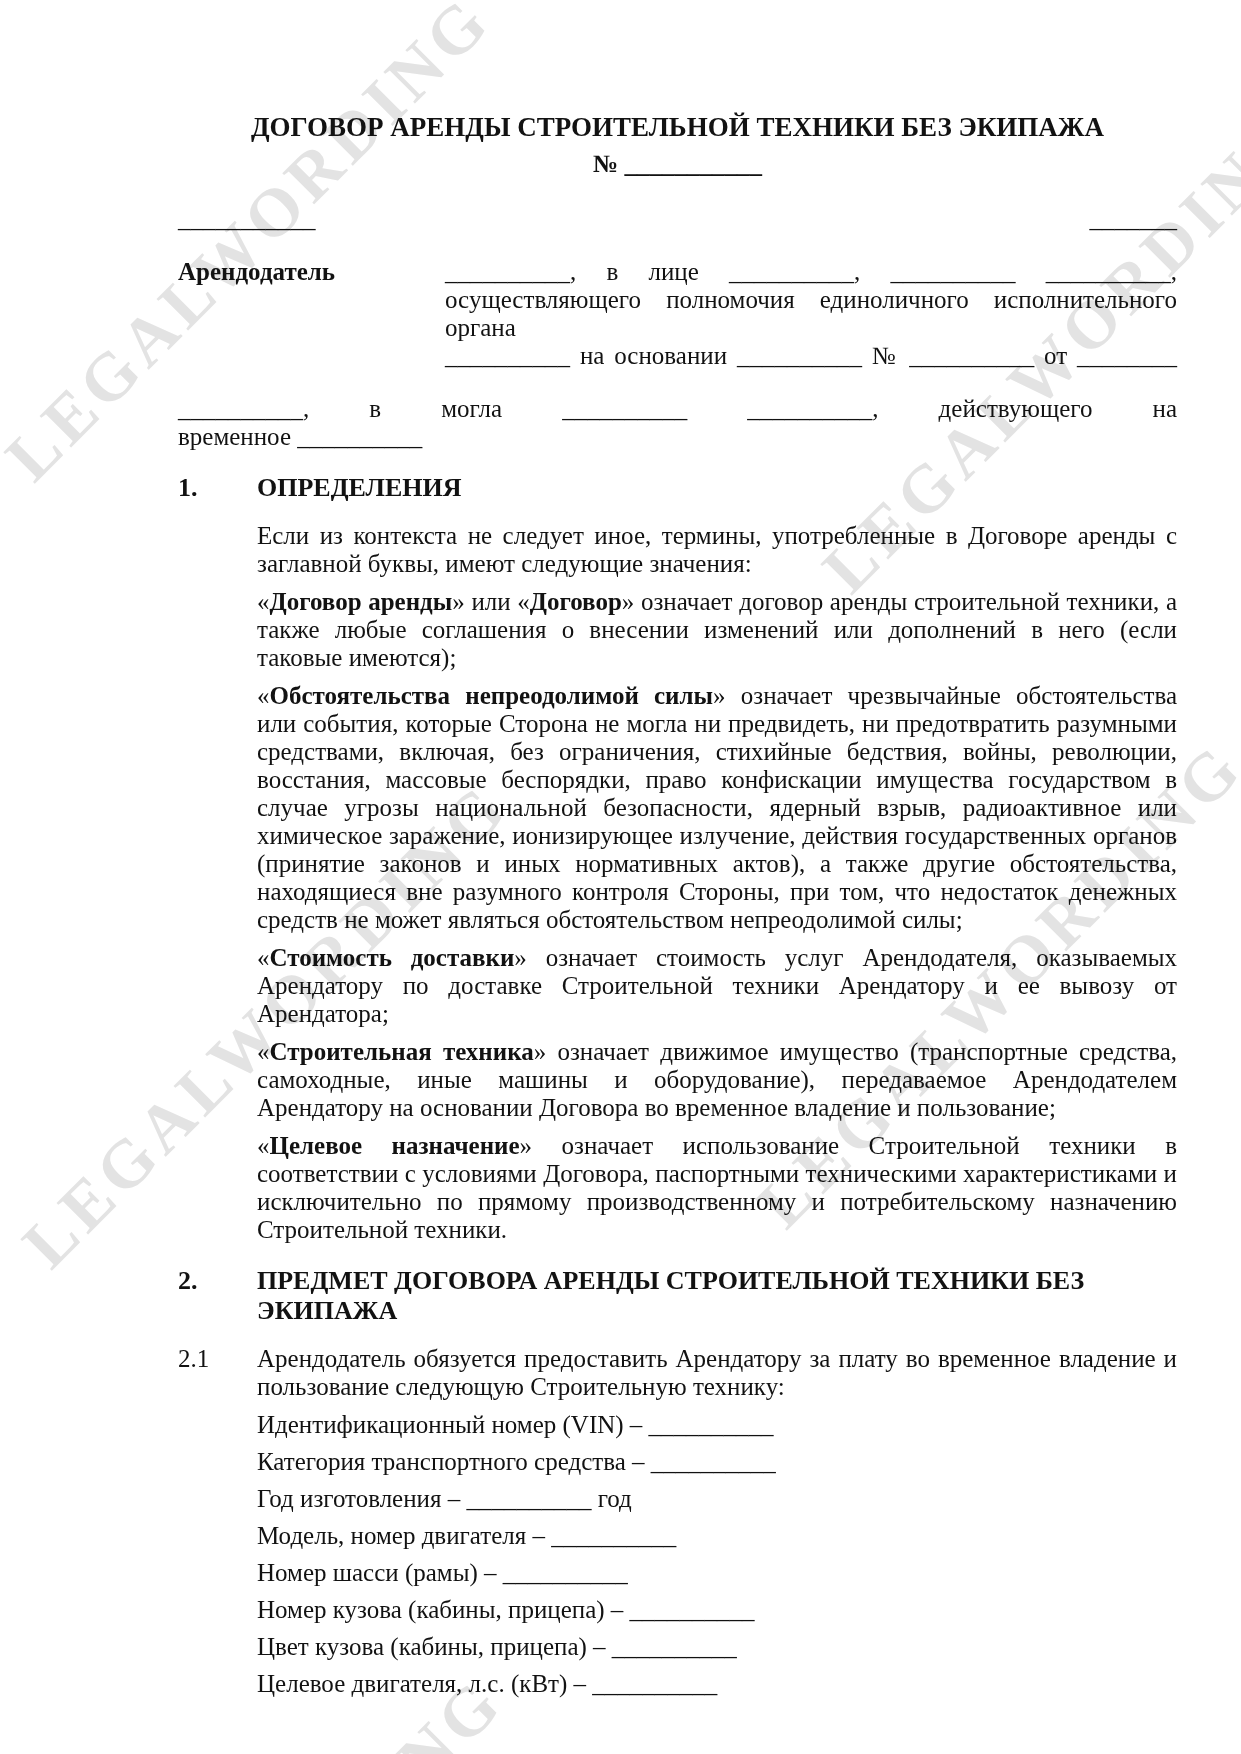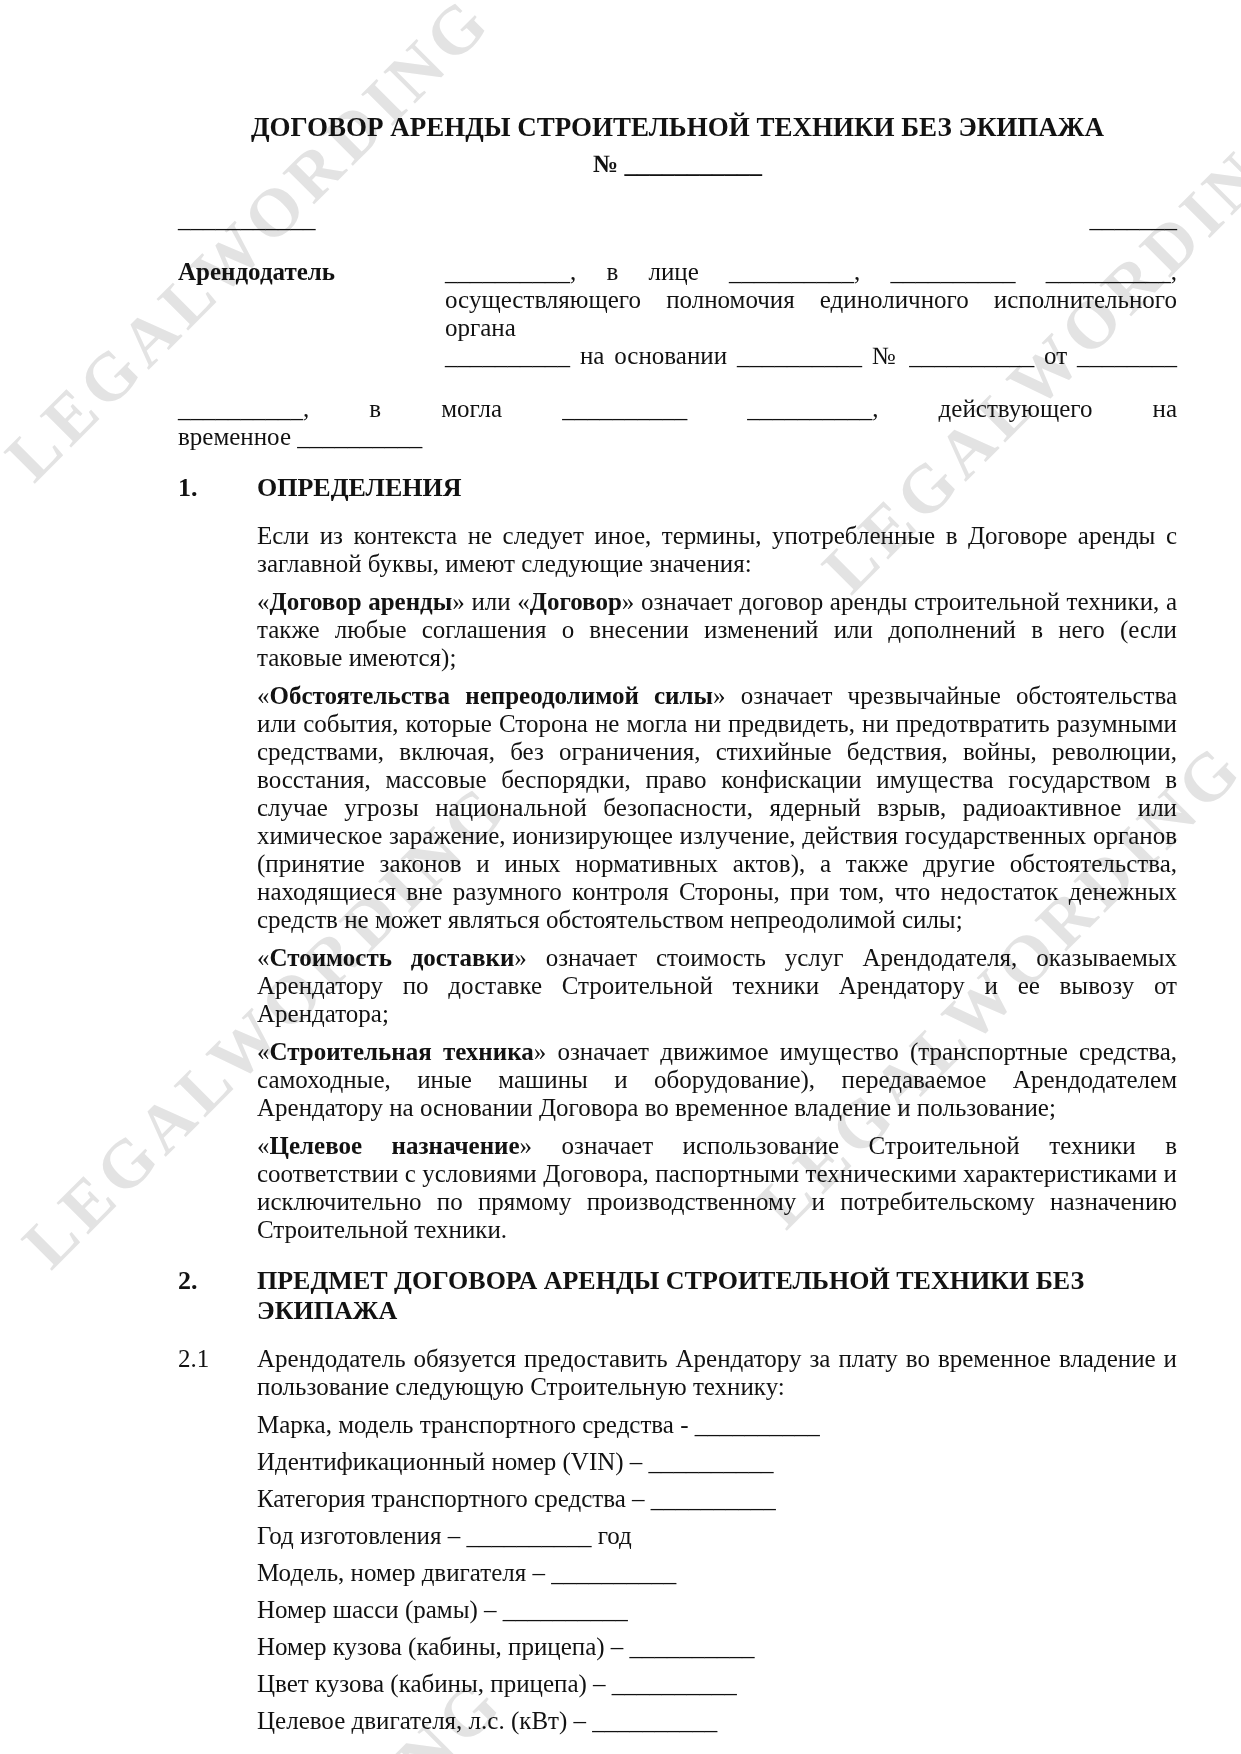--- a/index.html
+++ b/index.html
@@ -100,21 +100,20 @@
       <span class="sec-num">2.</span>
       <span class="sec-title">ПРЕДМЕТ ДОГОВОРА АРЕНДЫ СТРОИТЕЛЬНОЙ ТЕХНИКИ БЕЗ ЭКИПАЖА</span>
     </div>
 
     <div class="clause">
       <span class="clause-num">2.1</span>
       <span class="clause-text">Арендодатель обязуется предоставить Арендатору за плату во временное владение и пользование следующую Строительную технику:</span>
     </div>
 
     <div class="indented" id="specs">
-        <div class="spec">Марка, модель транспортного средства - __________</div>
         <div class="spec">Идентификационный номер (VIN) – __________</div>
         <div class="spec">Категория транспортного средства – __________</div>
         <div class="spec">Год изготовления – __________ год</div>
         <div class="spec">Модель, номер двигателя – __________</div>
         <div class="spec">Номер шасси (рамы) – __________</div>
         <div class="spec">Номер кузова (кабины, прицепа) – __________</div>
         <div class="spec">Цвет кузова (кабины, прицепа) – __________</div>
         <div class="spec">Целевое двигателя, л.с. (кВт) – __________</div>
       </div>
 

